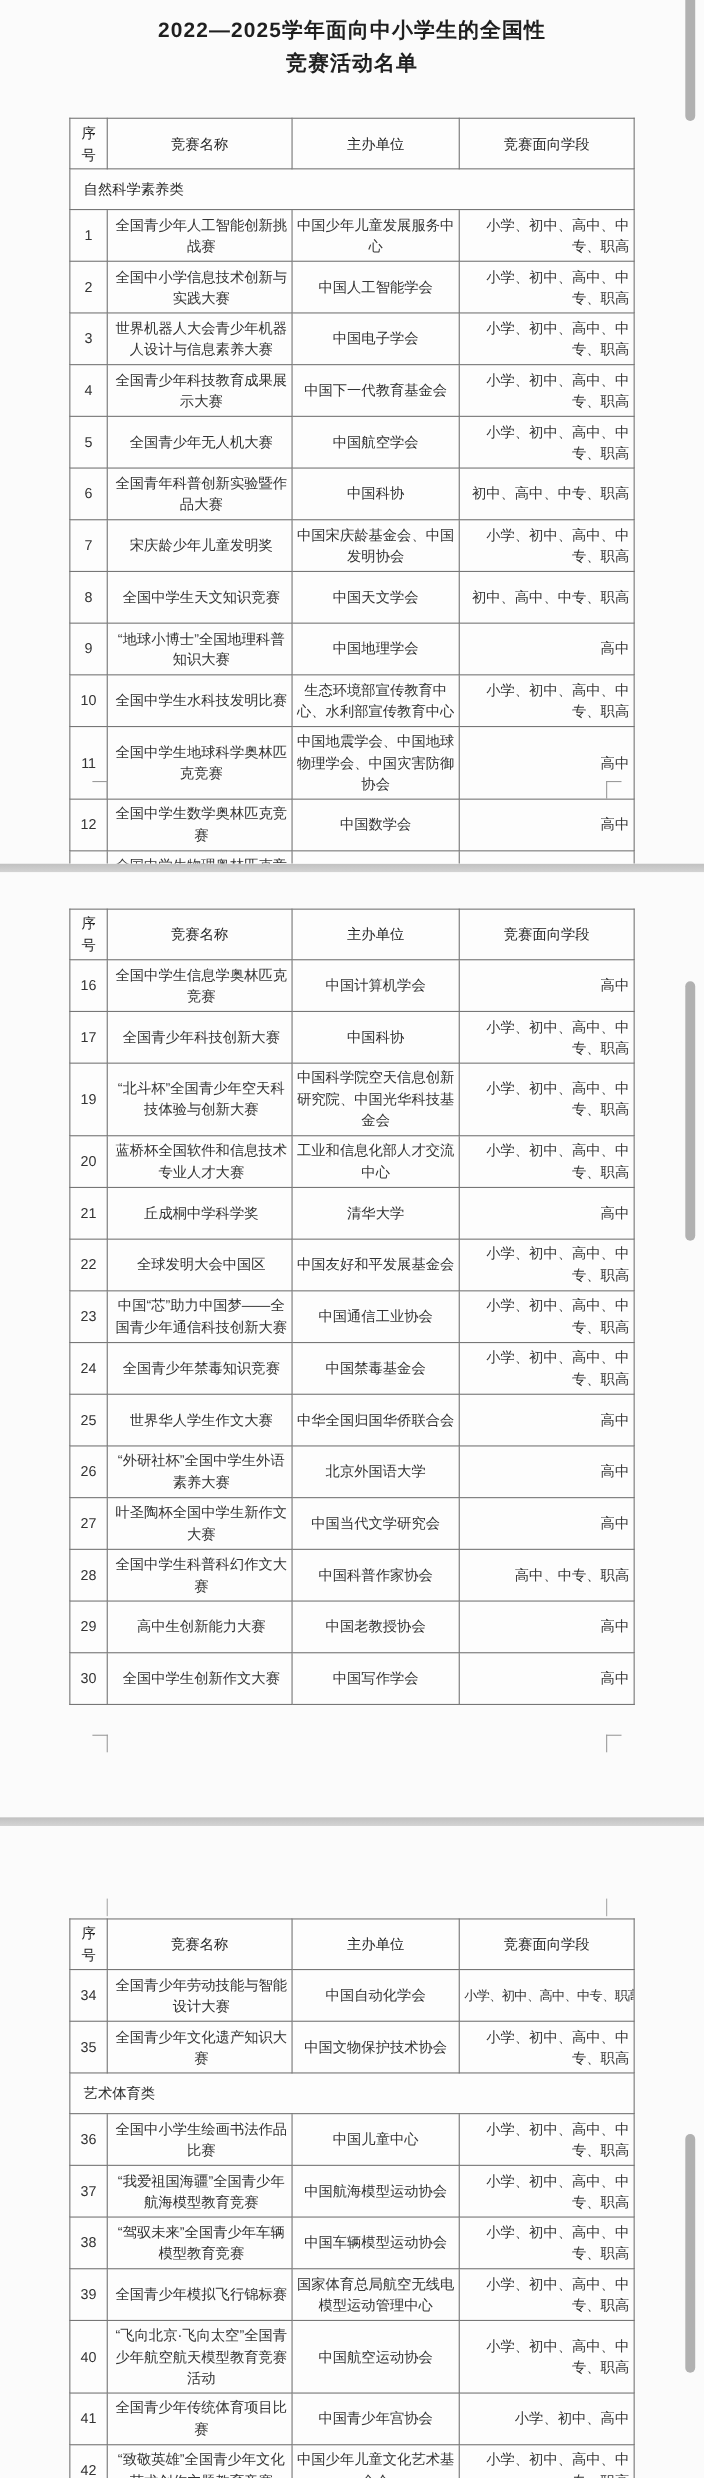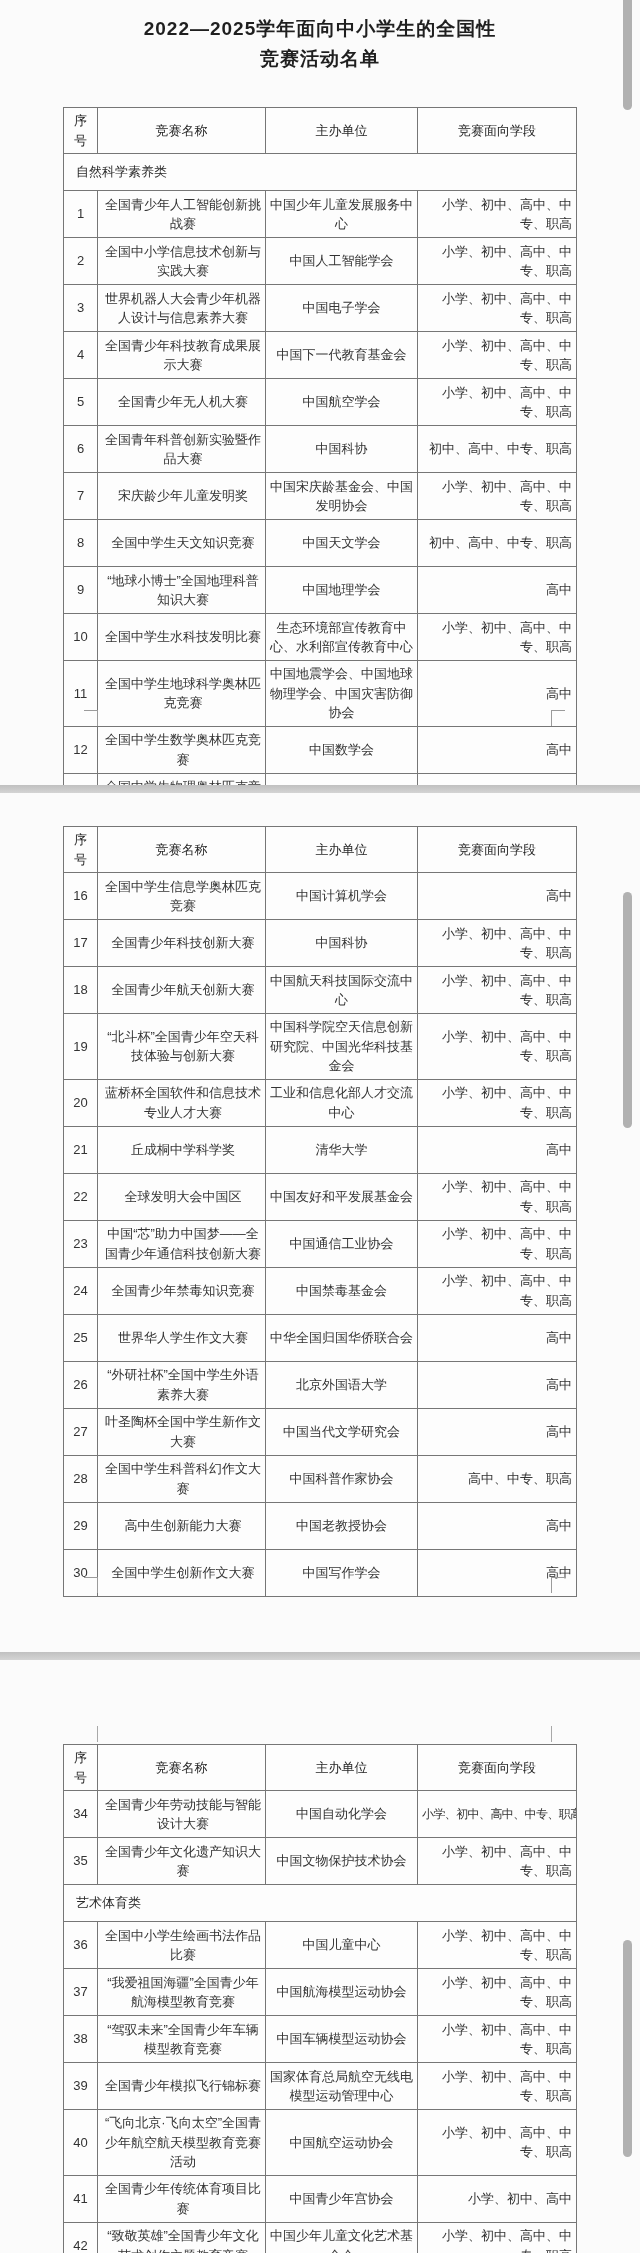--- a/index.html
+++ b/index.html
@@ -254,26 +254,20 @@
               <td class="c-org">中国计算机学会</td>
               <td class="c-stage">高中</td>
             </tr>
             <tr>
               <td class="c-num">17</td>
               <td class="c-name">全国青少年科技创新大赛</td>
               <td class="c-org">中国科协</td>
               <td class="c-stage">小学、初中、高中、中专、职高</td>
             </tr>
             <tr>
-              <td class="c-num">18</td>
-              <td class="c-name">全国青少年航天创新大赛</td>
-              <td class="c-org">中国航天科技国际交流中心</td>
-              <td class="c-stage">小学、初中、高中、中专、职高</td>
-            </tr>
-            <tr>
               <td class="c-num">19</td>
               <td class="c-name">“北斗杯”全国青少年空天科技体验与创新大赛</td>
               <td class="c-org">中国科学院空天信息创新研究院、中国光华科技基金会</td>
               <td class="c-stage">小学、初中、高中、中专、职高</td>
             </tr>
             <tr>
               <td class="c-num">20</td>
               <td class="c-name">蓝桥杯全国软件和信息技术专业人才大赛</td>
               <td class="c-org">工业和信息化部人才交流中心</td>
               <td class="c-stage">小学、初中、高中、中专、职高</td>

